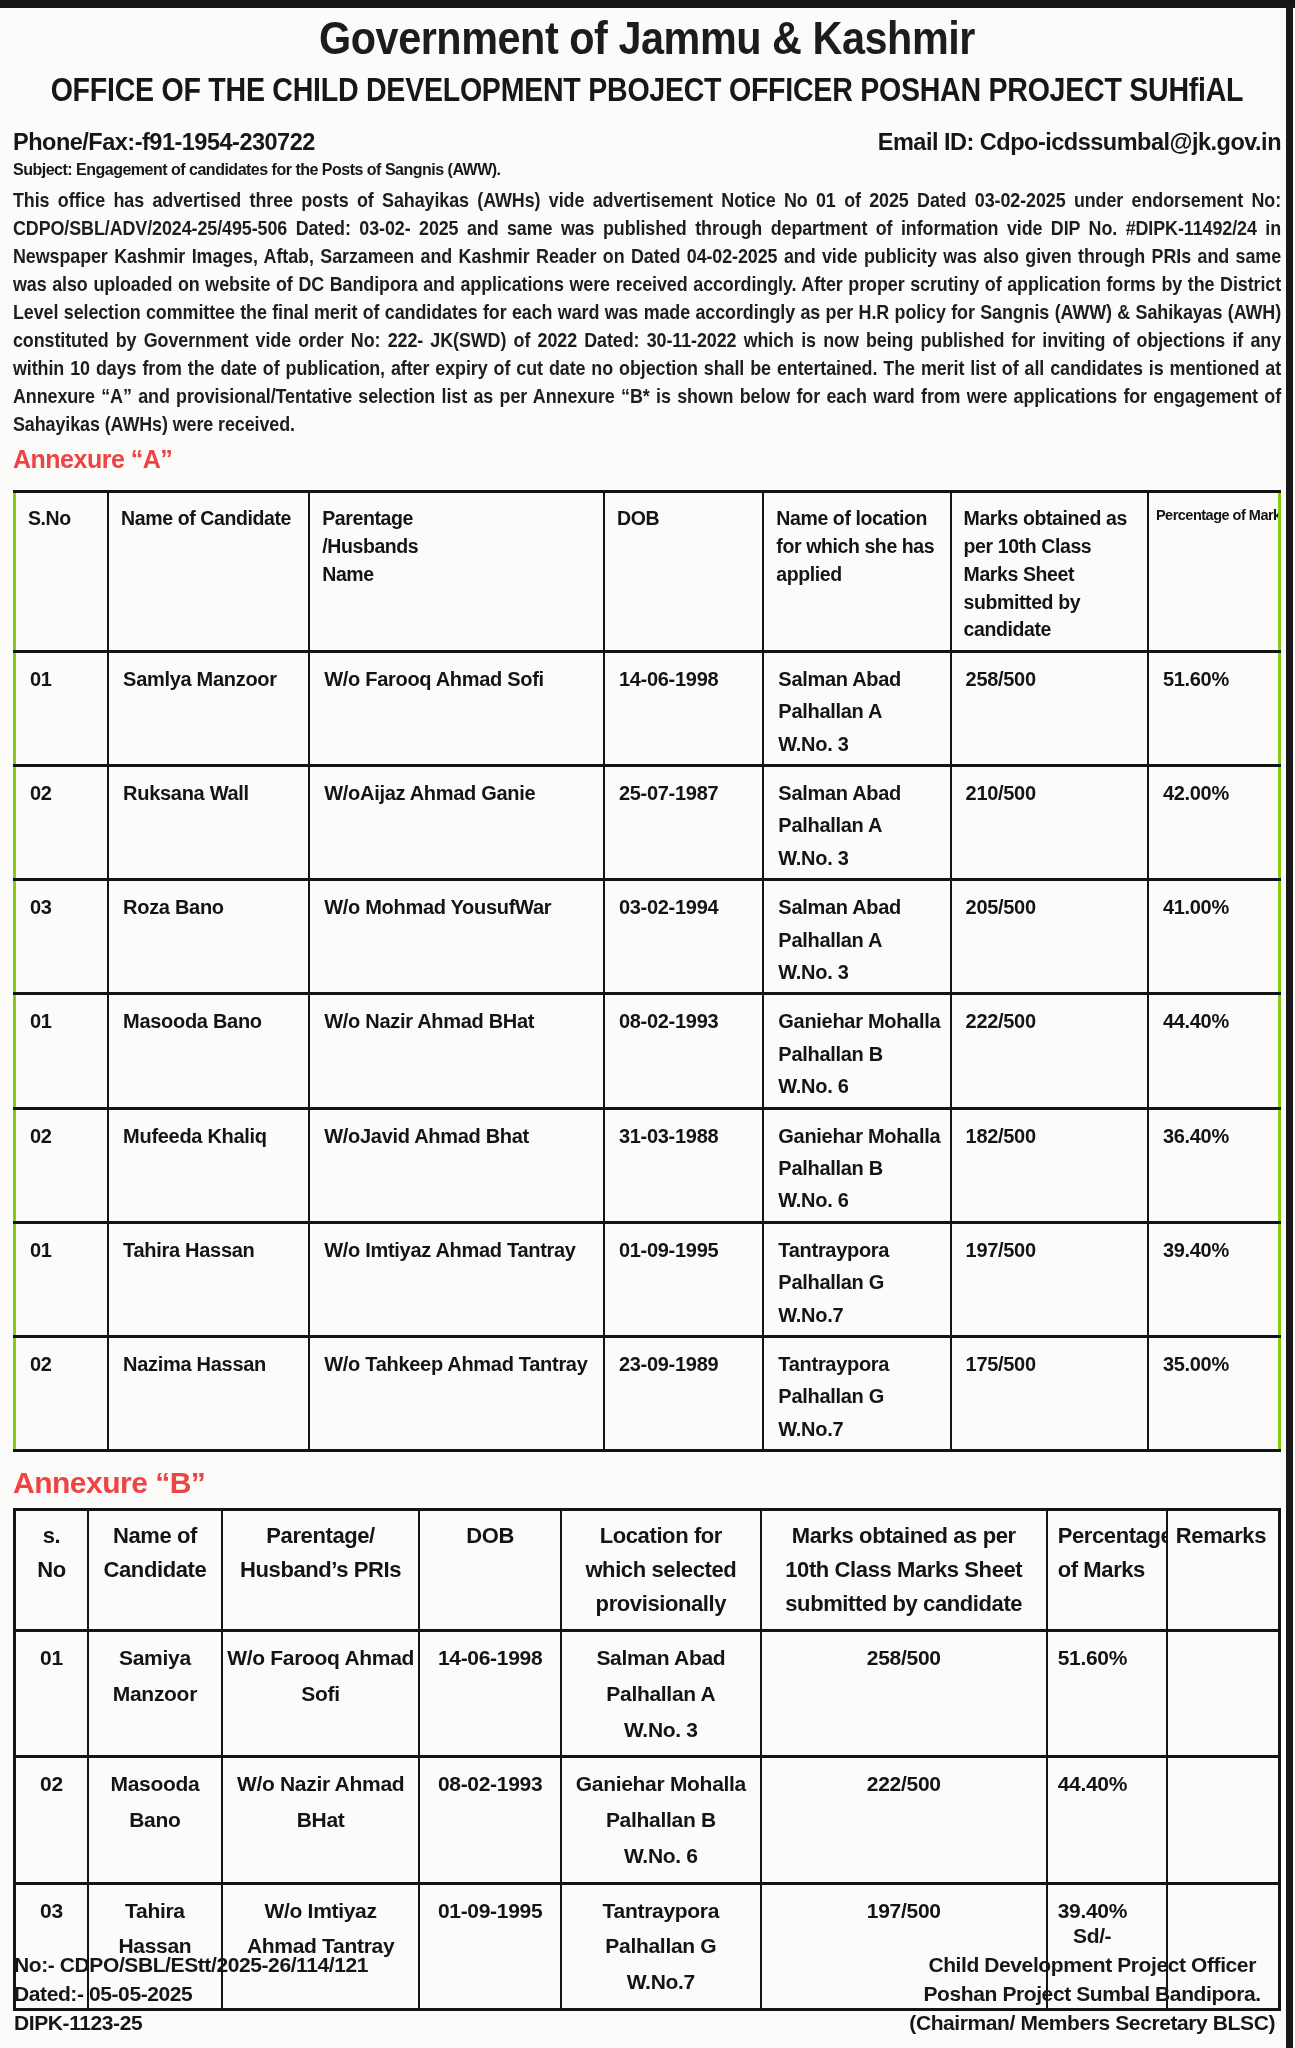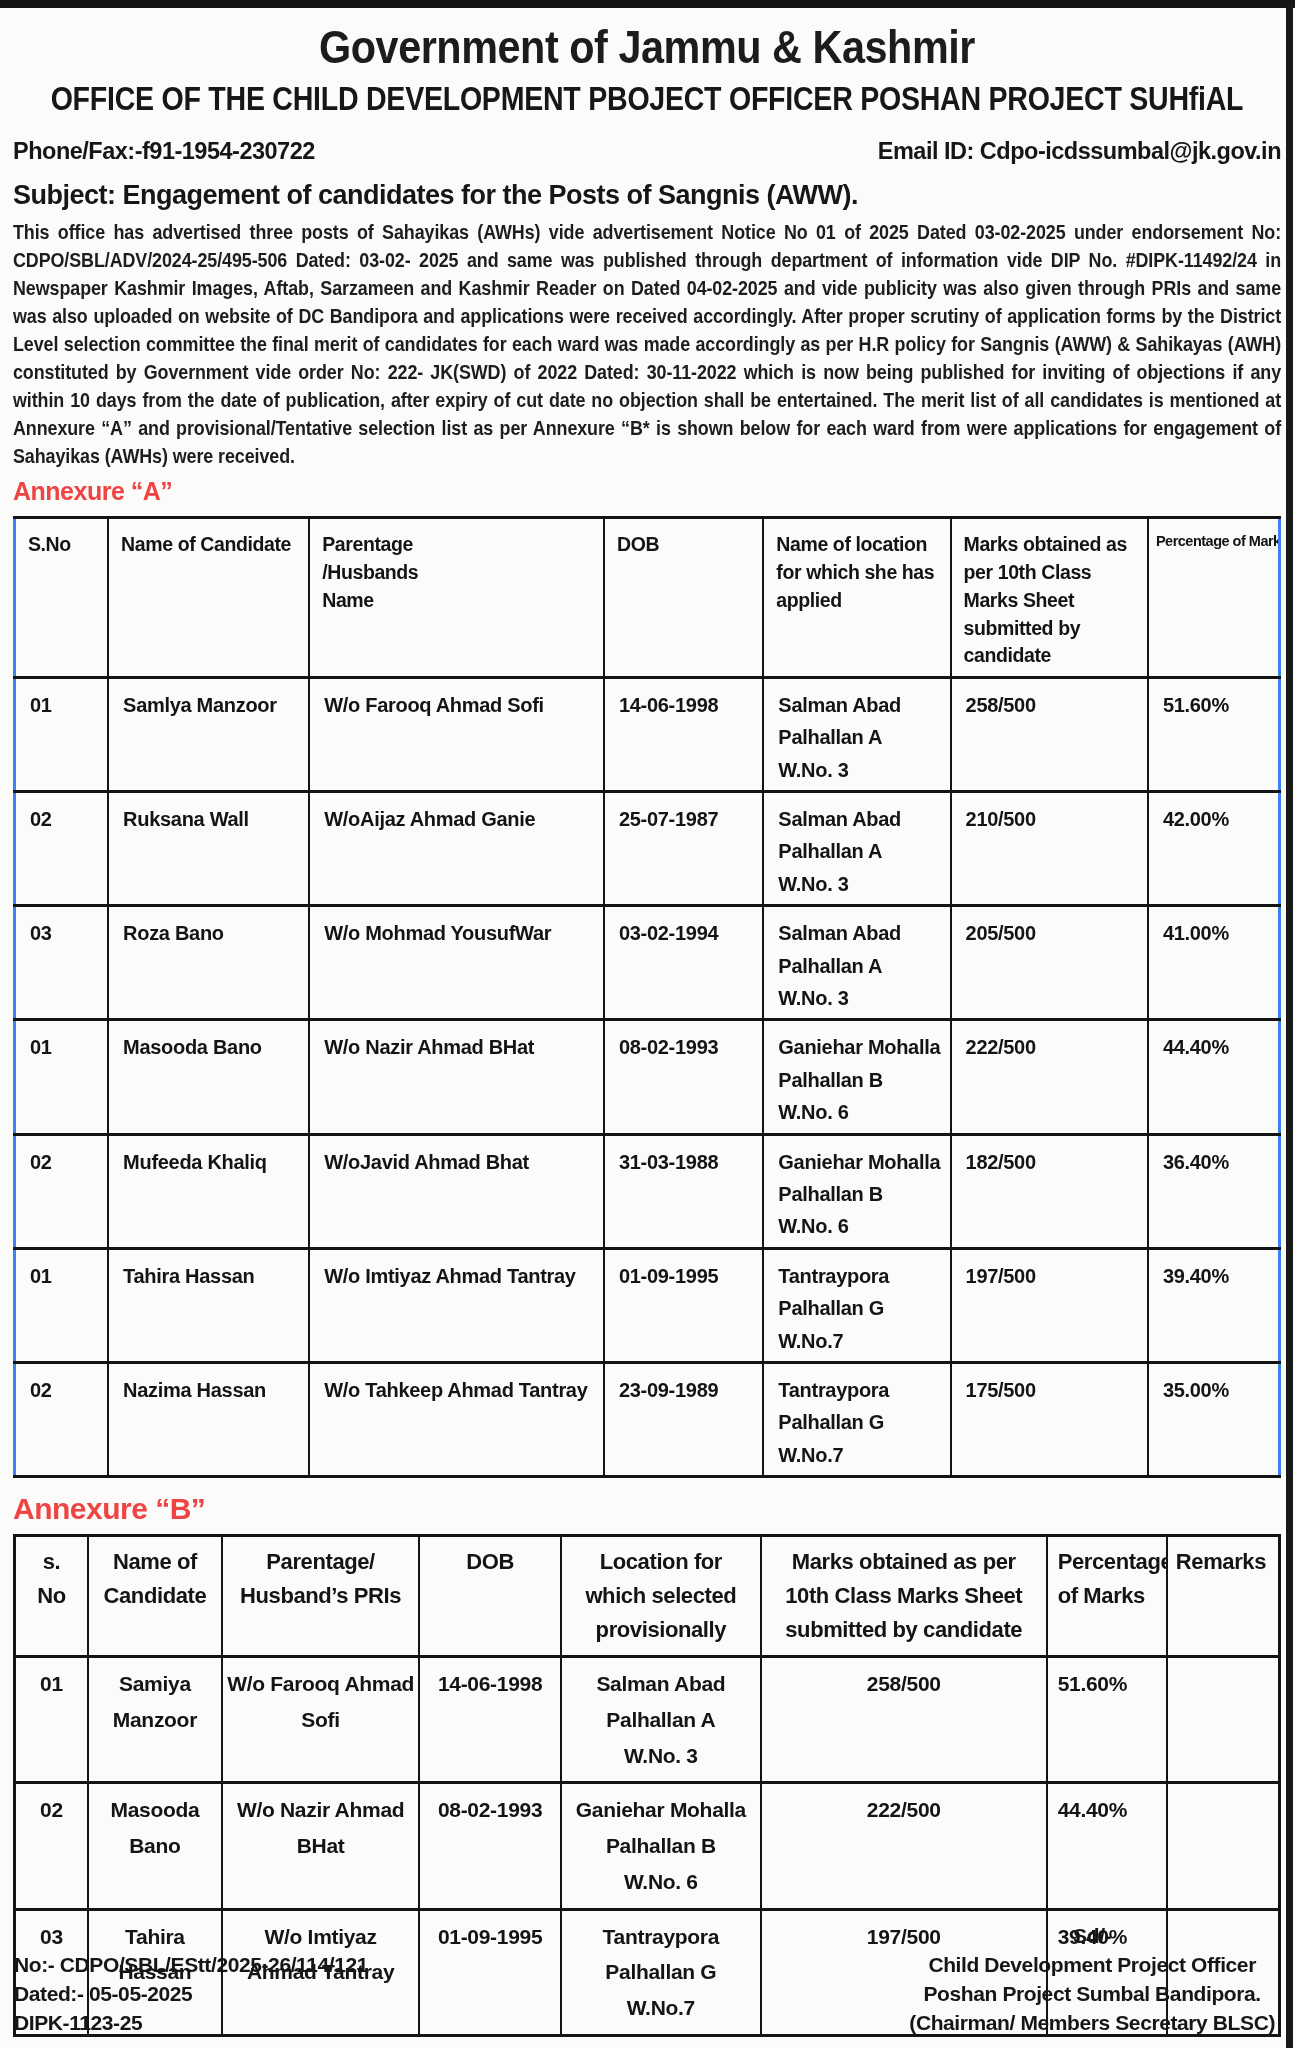--- a/index.html
+++ b/index.html
@@ -18,51 +18,51 @@
     overflow:hidden;
   }
   .topbar {
     position:absolute; top:0; left:0;
     width:100%; height:8px; background:#151515;
   }
   .rightbar {
     position:absolute; top:4px; right:2px; bottom:0;
     width:7px; background:#181818;
   }
-  .content { position:absolute; top:9px; left:13px; width:1268px; }
+  .content { position:absolute; top:0; left:13px; width:1268px; }
 
   h1.gov-title {
     margin:14px 0 0; font-weight:bold; font-size:46px; line-height:1.08;
     width:1410px; transform:scaleX(0.8993); transform-origin:0 0;
     text-align:center; letter-spacing:-0.5px; color:#1c1c1c;
   }
   h2.office-title {
     margin:6px 0 0; font-weight:bold; font-size:34px; line-height:1.15;
     width:1510px; transform:scaleX(0.8397); transform-origin:0 0;
     text-align:center; white-space:nowrap; letter-spacing:-0.3px; color:#171717;
   }
   .meta {
     margin-top:20px; display:flex; justify-content:space-between;
     font-weight:bold; font-size:23.5px; letter-spacing:-0.5px; color:#161616;
   }
   .subject {
-    margin-top:15px; font-weight:bold; font-size:27px;
+    margin-top:5px; font-weight:bold; font-size:16px;
     letter-spacing:-0.5px; color:#161616;
   }
   .bodytext {
     margin:7px 0 0; font-size:20.5px; font-weight:600; line-height:1.365;
     text-align:justify; width:1452px; transform:scaleX(0.8733);
     transform-origin:0 0; letter-spacing:-0.1px; color:#1d1d1d;
   }
   .annex { font-weight:bold; letter-spacing:-0.5px; color:#ef4444; }
   .annex.a { font-size:25px; margin-top:8px; }
   .annex.b { font-size:30px; margin-top:14px; }
 
   table { width:100%; border-collapse:collapse; table-layout:fixed; }
-  .ta { margin-top:10px; border:3px solid #3b82f6;padding-left:46px; }
+  .ta { margin-top:16px; border:3px solid #84cc16;padding-left:46px; }
   .ta th, .ta td {
     border:solid #141414; border-width:3px 2px;
     vertical-align:top; text-align:left; white-space:pre-line; overflow:hidden;
   }
   .ta thead th {
     font-size:19.5px; font-weight:600; line-height:1.42;
     padding:12px 8px 6px 12px; height:152px; letter-spacing:-0.4px;
   }
   .ta thead th:nth-child(7){
     white-space:nowrap; font-size:14.5px; letter-spacing:-0.5px; padding-left:7px;

